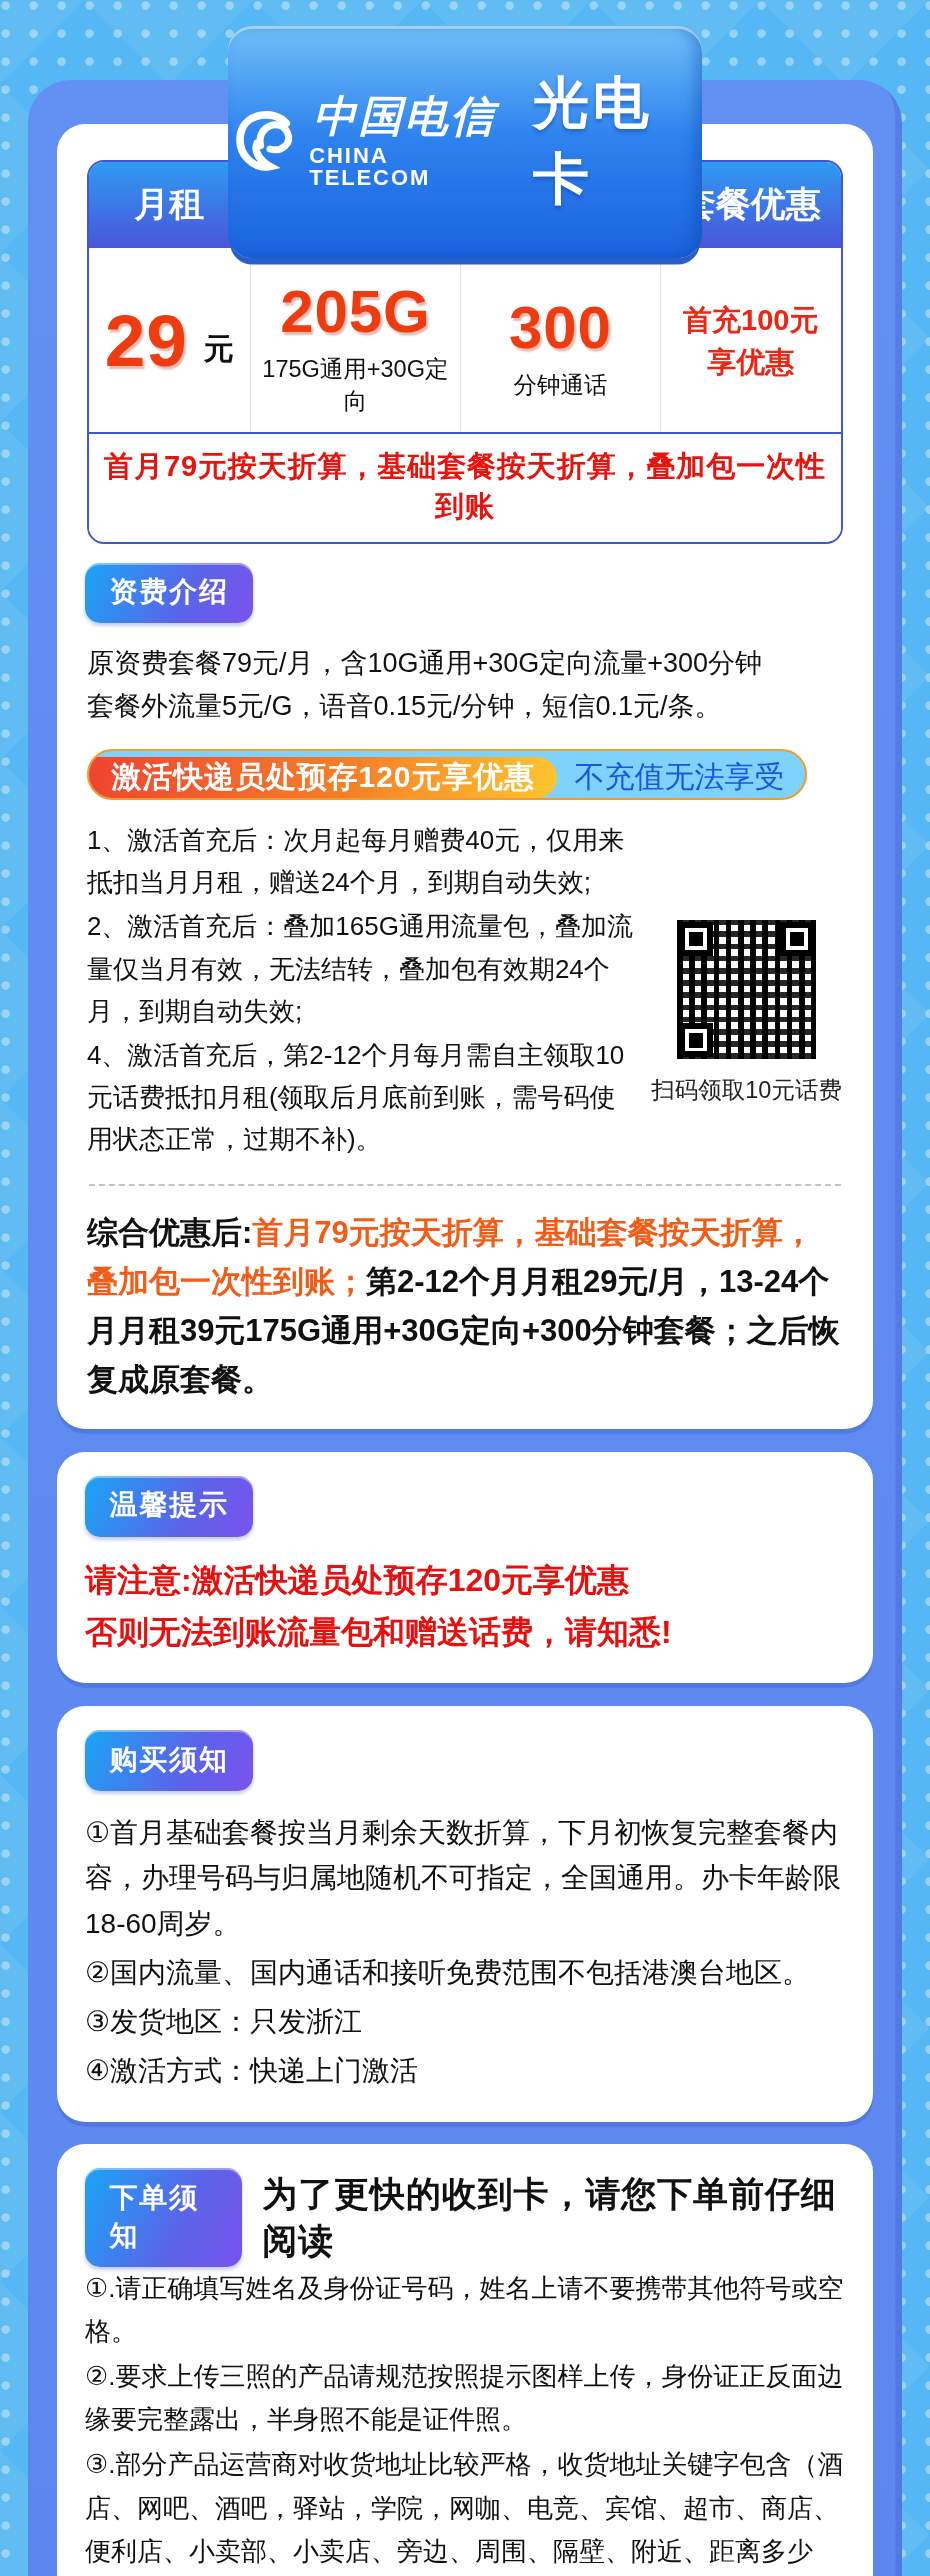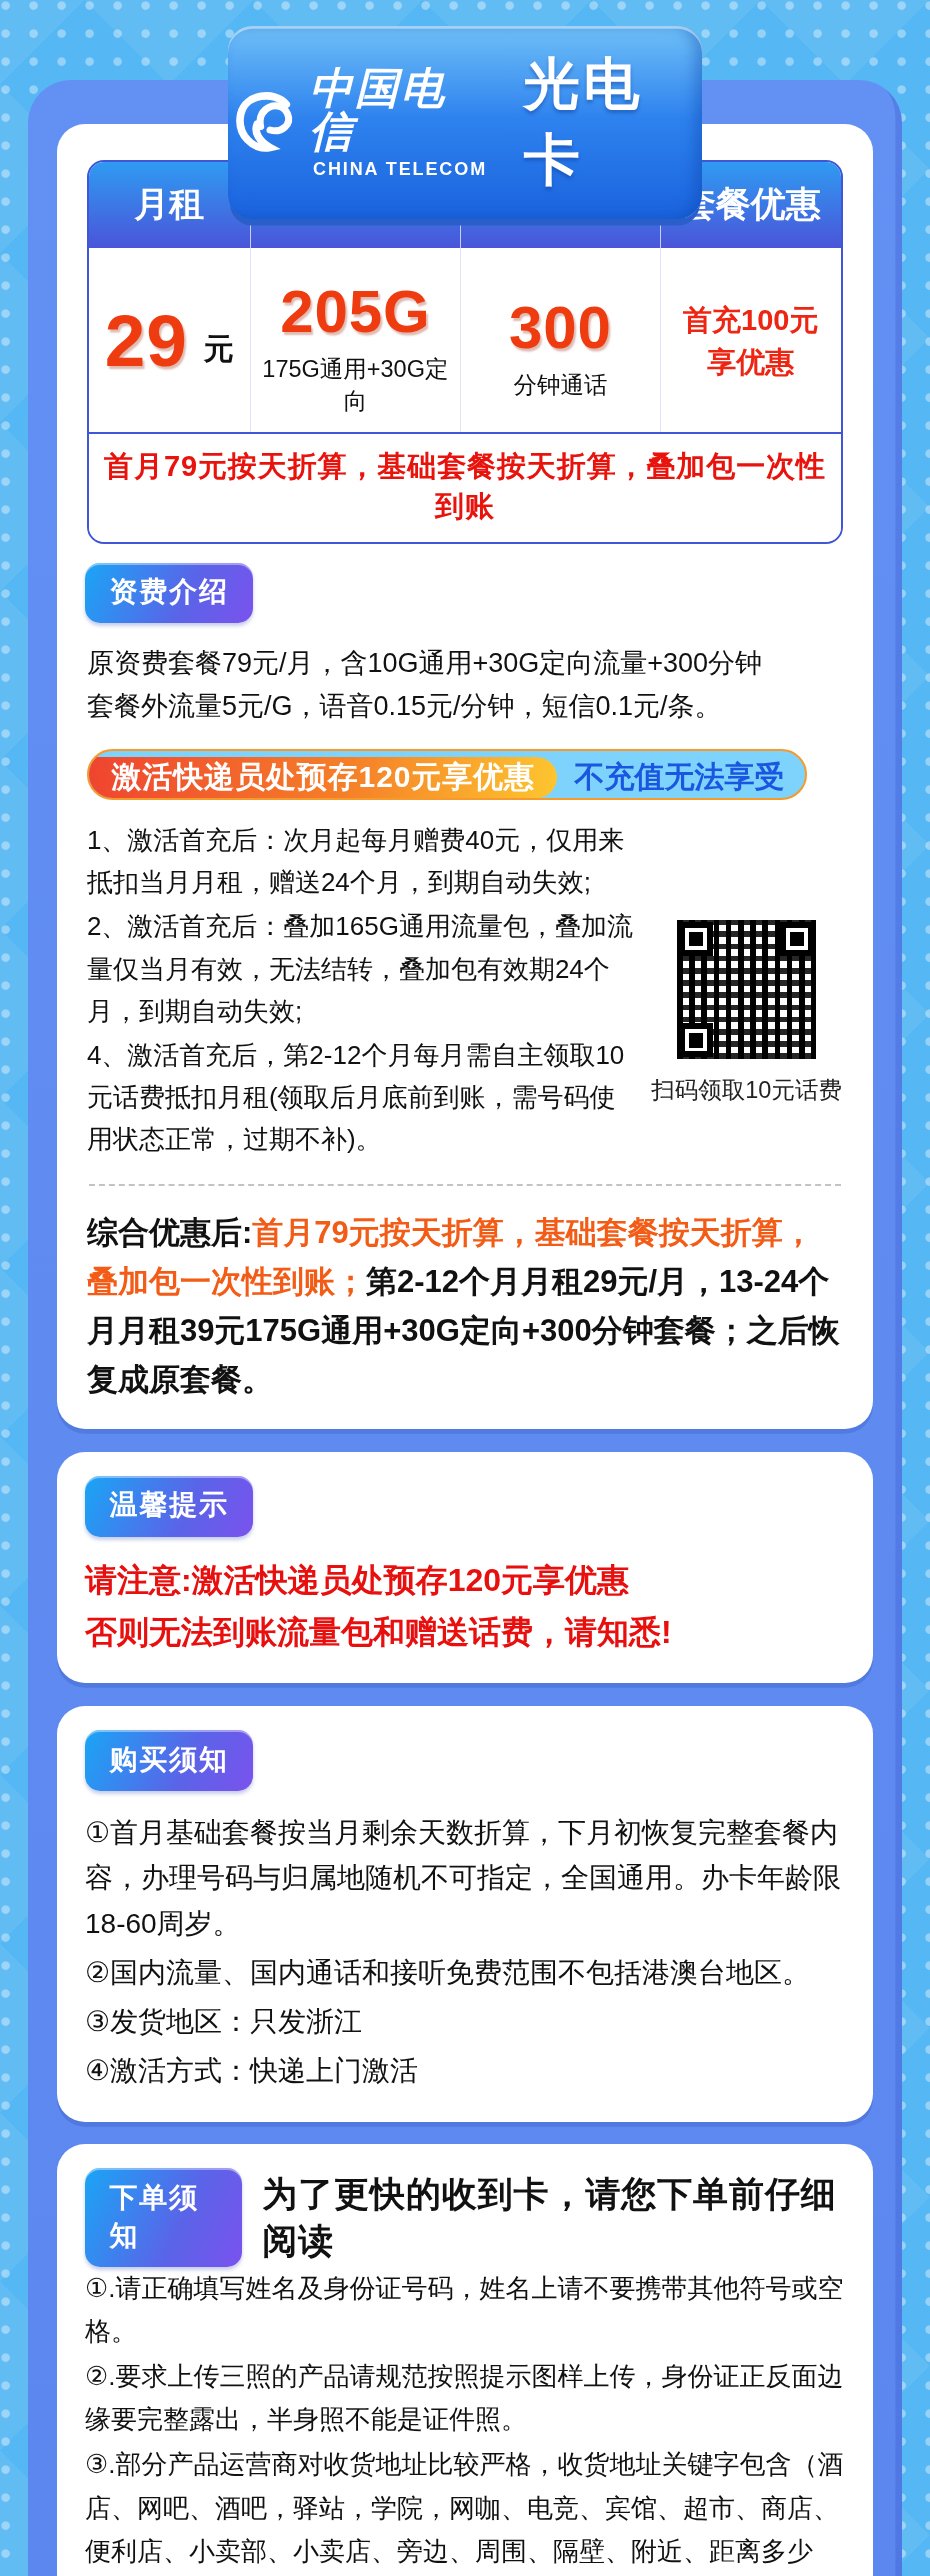--- a/index.html
+++ b/index.html
@@ -13,31 +13,31 @@
     background-image:
       radial-gradient(circle at 5.6px 5.6px, rgba(255,255,255,.38) 3.8px, transparent 4.7px),
       linear-gradient(45deg, rgba(255,255,255,.07) 25%, transparent 25%, transparent 75%, rgba(255,255,255,.07) 75%),
       linear-gradient(-45deg, rgba(255,255,255,.07) 25%, transparent 25%, transparent 75%, rgba(255,255,255,.07) 75%);
     background-size: 28px 28px, 169px 169px, 169px 169px;
   }
 
   
   .banner {
     position: absolute; top: 26px; left: 50%; transform: translateX(-50%);
-    width: 474px; height: 193px; z-index: 5;
+    width: 474px; height: 232px; z-index: 5;
     border-radius: 24.4px;
     background: linear-gradient(180deg, #6fc0f8 0%, #2e82ee 48%, #1a63de 100%);
     box-shadow: 0 8.5px 0 -1.9px #2a5fc9, inset 0 2.8px 0 rgba(255,255,255,.45), inset -7.5px 0 13px rgba(10,60,160,.35);
     display: flex; align-items: center; justify-content: center; gap: 33px;
   }
   .logo-wrap { display: flex; align-items: center; gap: 11.3px; }
   .logo-mark { width: 70px; height: 70px; flex: 0 0 auto; }
   .brand { display: flex; flex-direction: column; align-items: center; line-height: 1; }
   .brand-cn { color: #fff; font-size: 43px; font-weight: bold; letter-spacing: 2.8px; font-family: "Liberation Serif", "DejaVu Serif", serif; font-style: italic; }
-  .brand-en { color: #fff; font-size: 18px; font-weight: bold; letter-spacing: 1.9px; margin-top: 6.6px; }
+  .brand-en { color: #fff; font-size: 22px; font-weight: bold; letter-spacing: 1.9px; margin-top: 6.6px; }
   .product-name { color: #fff; font-size: 56px; font-weight: bold; letter-spacing: 3.8px; text-shadow: 0 2.8px 3.8px rgba(10,50,140,.4); }
 
   
   .container {
     position: relative; margin: 80px 28px 0;
     border-radius: 43px;
     background: linear-gradient(180deg, #6390f3, #5b86ef);
     box-shadow: inset -6.6px -6.6px 0 rgba(35,70,185,.22);
     padding: 44px 29px 38px;
   }
@@ -88,21 +88,21 @@
   .intro-text { color: #111; font-size: 27px; line-height: 1.6; margin: 19px 1.9px 20.7px; }
 
   
   .ribbon { display: flex; align-items: flex-end; margin: 3.8px 1.9px 19px; height: 51px; width: fit-content; max-width: 100%;
     border-radius: 34px; overflow: hidden; border: 2.8px solid #f59a2b; background:#7dd3fc; }
   .ribbon-left {
     background: linear-gradient(100deg, #ef4430 0%, #f57f28 55%, #fdc62f 100%);
     color: #fff; font-size: 30px; font-weight: bold; letter-spacing: 0.9px;
     display: flex; align-items: center; padding: 0 22.5px; border-radius: 0 31px 31px 0;
   }
-  .ribbon-right { color: #1b56e0; font-size: 30px; font-weight: bold; display: flex; align-items: center; padding: 0 20.7px 0 17px; }
+  .ribbon-right { color: #1b56e0; font-size: 30px; font-weight: normal; display: flex; align-items: center; padding: 0 20.7px 0 17px; }
 
   
   .details { color: #111; font-size: 26px; line-height: 1.62; margin: 0 1.9px; }
   .details p { margin-bottom: 1.9px; }
   .qr-float { float: right; width: 193px; margin: 101px 0 3.8px 13px; text-align: center; }
   .qr-box { position: relative; width: 139px; height: 139px; margin: 0 auto; background:
       repeating-linear-gradient(0deg, rgba(0,0,0,.85) 0 5.6px, transparent 5.6px 12.2px),
       repeating-linear-gradient(90deg, #000 0 5.6px, #fff 5.6px 12.2px); outline: 5.6px solid #fff; }
   .qr-box .f { position: absolute; width: 34px; height: 34px; border: 6.6px solid #000; background: #fff; }
   .qr-box .f::after { content:""; position:absolute; inset:3.8px; background:#000; }

